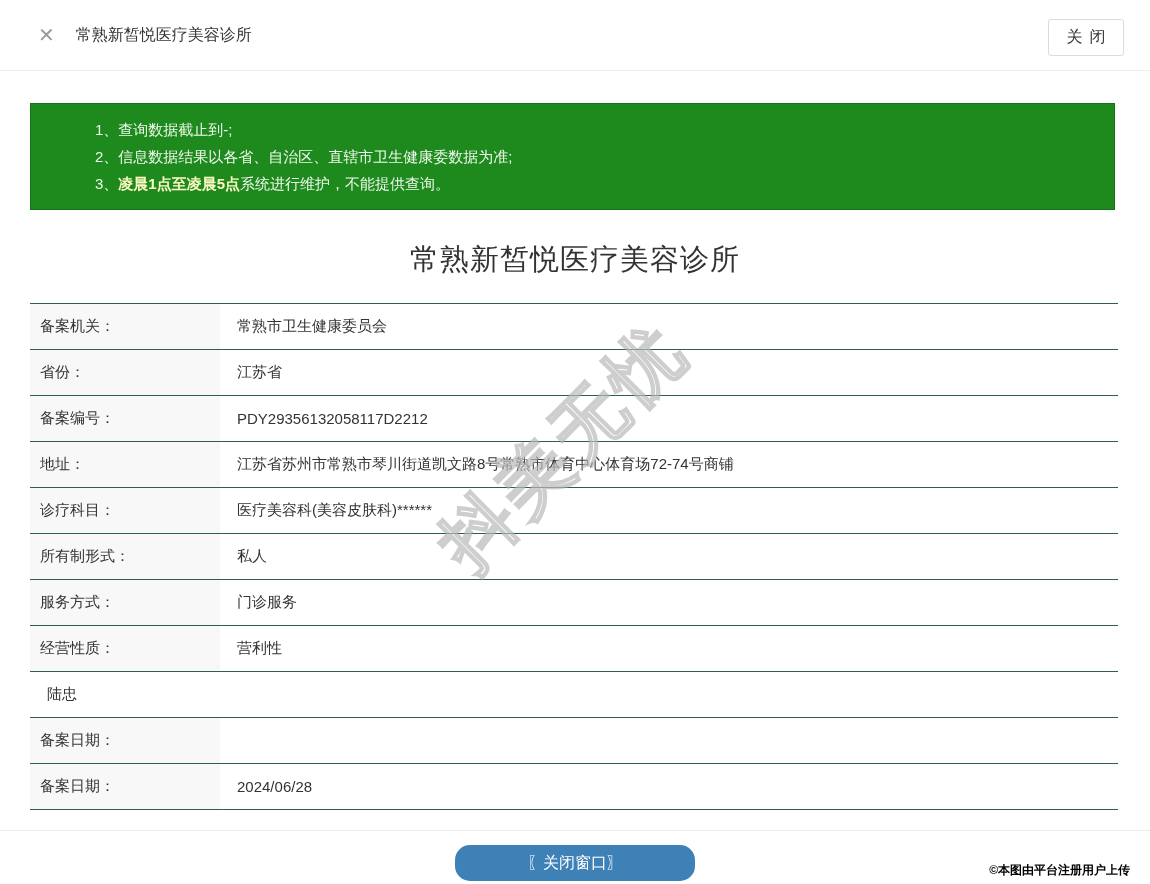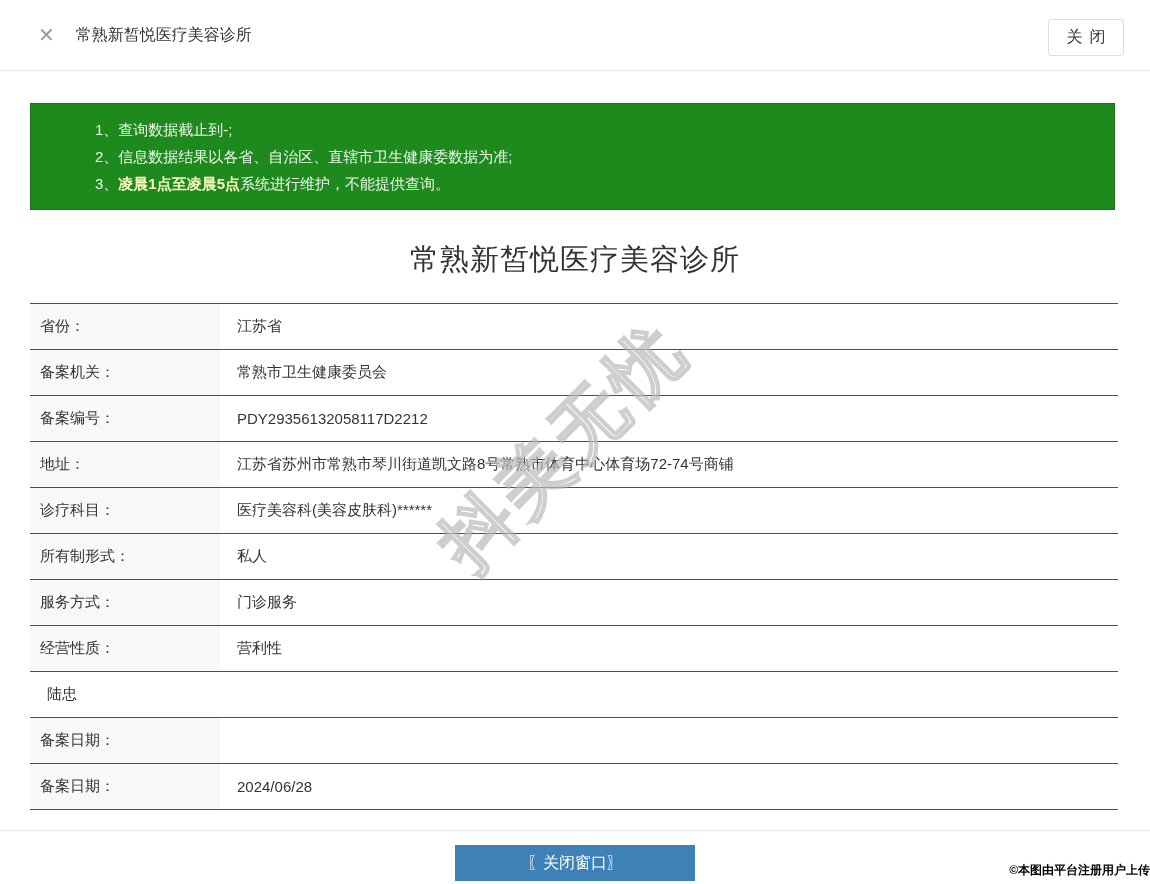--- a/index.html
+++ b/index.html
@@ -87,27 +87,27 @@
   
   .footer-divider {
     margin-top: 20px;
     border-top: 1px solid #ebebeb;
     width: 1150px;
   }
   .button-row { text-align: center; margin-top: 14px; }
   .close-window-btn {
     width: 240px; height: 36px;
     background: #3e81b7; color: #fff;
-    border: none; border-radius: 0;
+    border: none; border-radius: 15px;
     font-size: 16px;
     cursor: pointer;
     font-family: inherit;
   }
   .copyright {
-    position: absolute; right: 0; bottom: 5px;
+    position: absolute; right: 20px; bottom: 5px;
     font-size: 12px; font-weight: bold; color: #000;
     text-shadow: -1px -1px 0 #fff, 1px -1px 0 #fff, -1px 1px 0 #fff, 1px 1px 0 #fff;
   }
 
   
   .watermark {
     position: absolute;
     left: 398px; top: 392px;
     width: 340px; height: 80px;
     transform: rotate(-45deg);
@@ -135,26 +135,26 @@
   <div class="notice">
     <div class="notice-line">1、查询数据截止到-;</div>
     <div class="notice-line">2、信息数据结果以各省、自治区、直辖市卫生健康委数据为准;</div>
     <div class="notice-line"><span>3、</span><b>凌晨1点至凌晨5点</b><span>系统进行维护，不能提供查询。</span></div>
   </div>
 
   <div class="main-title">常熟新皙悦医疗美容诊所</div>
 
   <div class="info-table">
     <div class="row">
+      <div class="cell-label">备案机关：</div>
+      <div class="cell-value">常熟市卫生健康委员会</div>
+    </div>
+    <div class="row">
       <div class="cell-label">省份：</div>
       <div class="cell-value">江苏省</div>
-    </div>
-    <div class="row">
-      <div class="cell-label">备案机关：</div>
-      <div class="cell-value">常熟市卫生健康委员会</div>
     </div>
     <div class="row">
       <div class="cell-label">备案编号：</div>
       <div class="cell-value">PDY29356132058117D2212</div>
     </div>
     <div class="row">
       <div class="cell-label">地址：</div>
       <div class="cell-value">江苏省苏州市常熟市琴川街道凯文路8号常熟市体育中心体育场72-74号商铺</div>
     </div>
     <div class="row">

